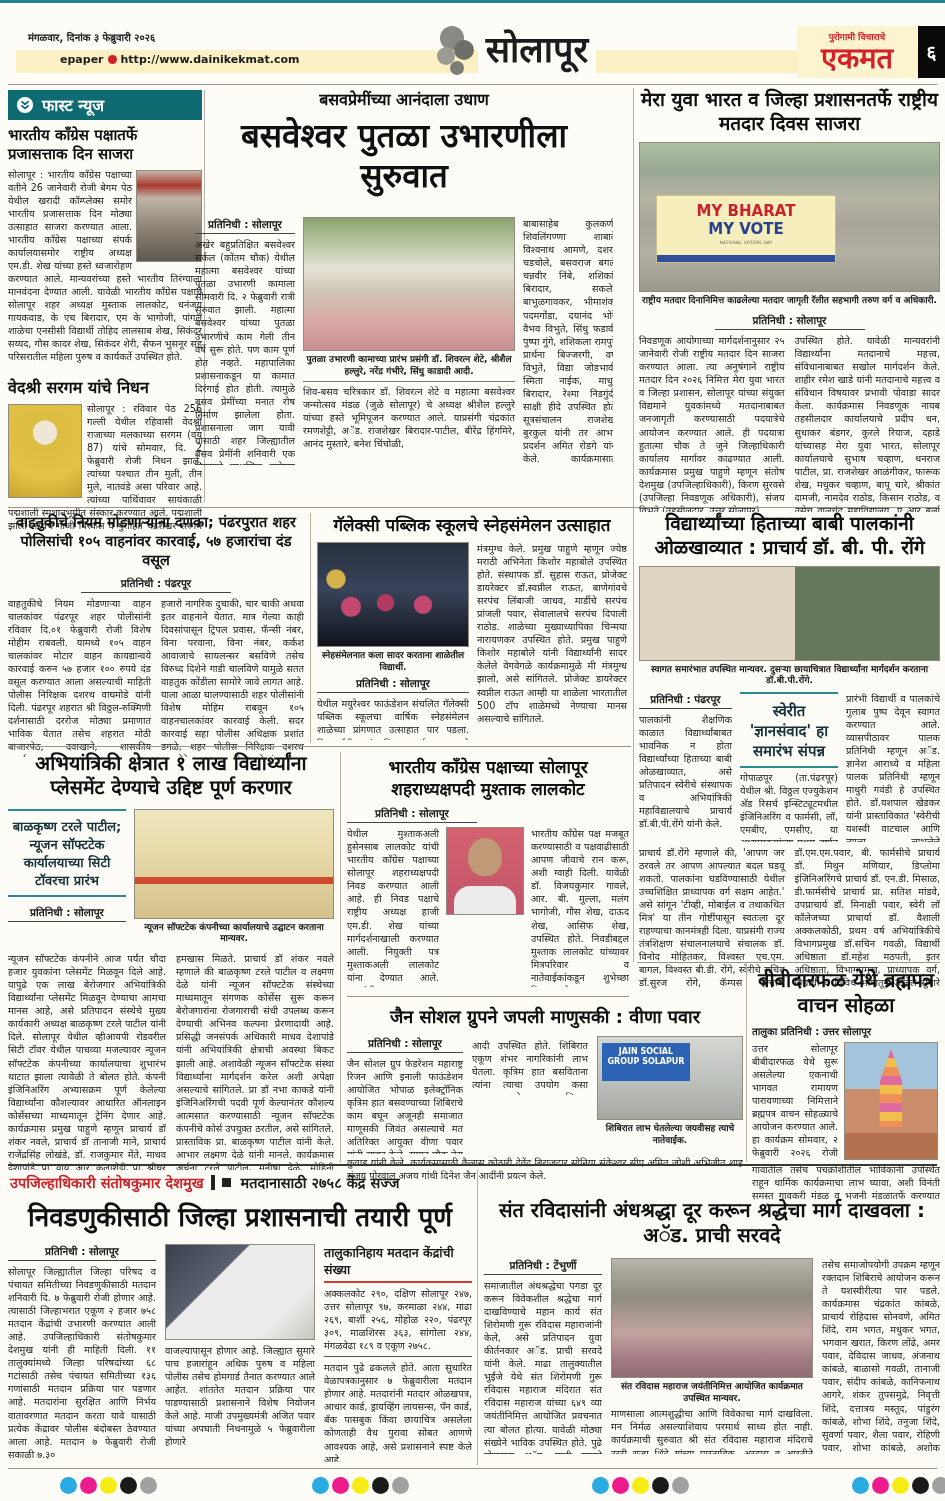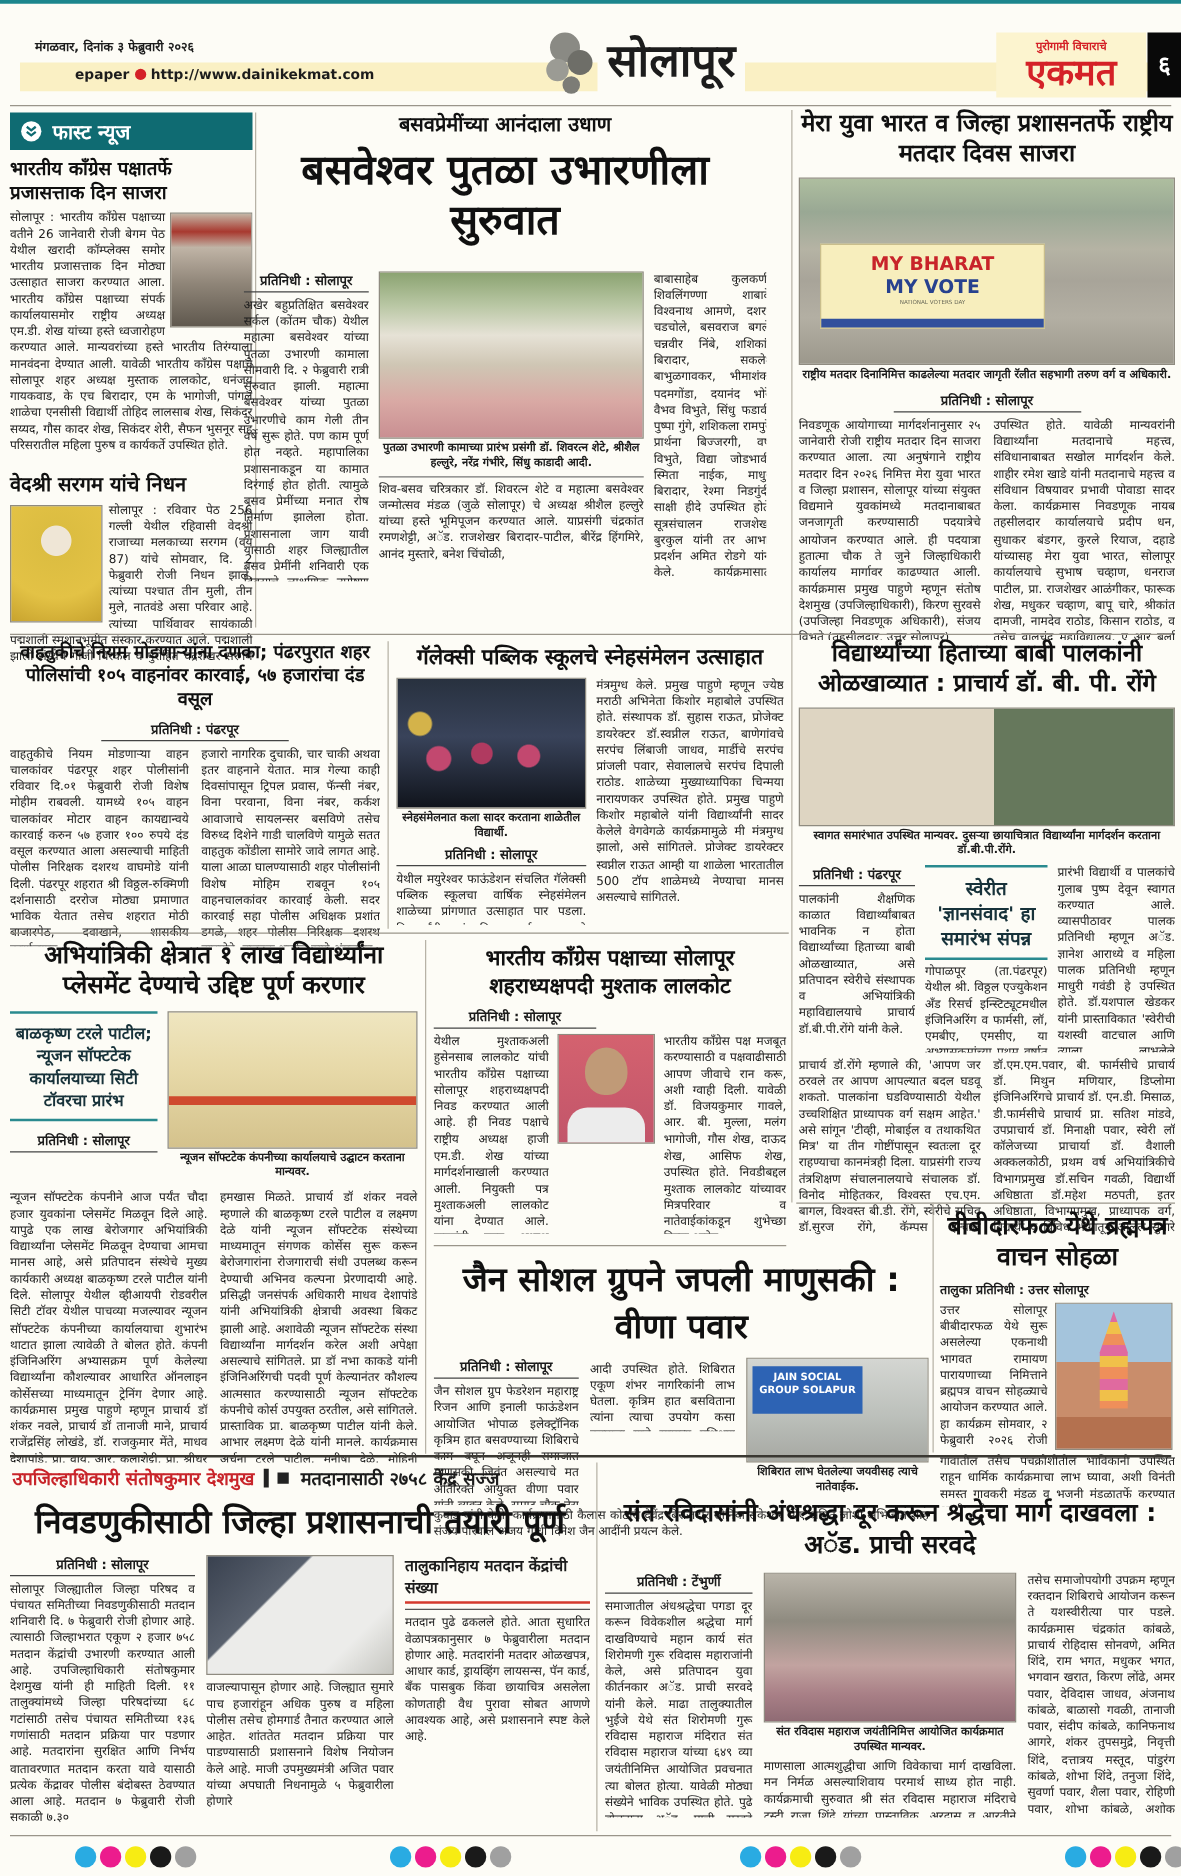--- a/index.html
+++ b/index.html
@@ -233,21 +233,21 @@
       <div class="body-text" style="width:92px;flex:none">येथील मुश्ताकअली हुसेनसाब लालकोट यांची भारतीय काँग्रेस पक्षाच्या सोलापूर शहराध्यक्षपदी निवड करण्यात आली आहे. ही निवड पक्षाचे राष्ट्रीय अध्यक्ष हाजी एम.डी. शेख यांच्या मार्गदर्शनाखाली करण्यात आली. नियुक्ती पत्र मुश्ताकअली लालकोट यांना देण्यात आले. याप्रसंगी नूतन अध्यक्ष मुस्ताक लालकोट यांनी</div>
       <div class="photo p-portrait" style="width:76px;height:86px"></div>
       <div class="body-text" style="flex:1">भारतीय काँग्रेस पक्ष मजबूत करण्यासाठी व पक्षवाढीसाठी आपण जीवाचे रान करू, अशी ग्वाही दिली. यावेळी डॉ. विजयकुमार गावले, आर. बी. मुल्ला, मलंग भागोजी, गौस शेख, दाऊद शेख, आसिफ शेख, उपस्थित होते. निवडीबद्दल मुश्ताक लालकोट यांच्यावर मित्रपरिवार व नातेवाईकांकडून शुभेच्छा दिल्या आहेत.</div>
     </div>
   </div>
 
   <div class="hrule" style="left:637px;top:962px;width:303px"></div>
   <div class="hrule" style="left:347px;top:996px;width:282px"></div>
 
   <div class="abs" style="left:347px;top:1004px;width:396px">
-    <div class="headline" style="font-size:27px">जैन सोशल ग्रुपने जपली माणुसकी : वीणा पवार</div>
+    <div class="headline" style="font-size:18px">जैन सोशल ग्रुपने जपली माणुसकी : वीणा पवार</div>
     <div style="display:flex;gap:9px;margin-top:8px;height:118px;overflow:hidden">
       <div style="width:116px;flex:none">
         <div class="byline">प्रतिनिधी : सोलापूर</div>
         <div class="body-text">जैन सोशल ग्रुप फेडरेशन महाराष्ट्र रिजन आणि इनाली फाऊंडेशन आयोजित भोपाळ इलेक्ट्रॉनिक कृत्रिम हात बसवण्याच्या शिबिराचे काम बघून अजूनही समाजात माणूसकी जिवंत असल्याचे मत अतिरिक्त आयुक्त वीणा पवार यांनी व्यक्त केले. सम्राट चौक तेरा पंथ भवन येथे झालेल्या कार्यक्रमाचे प्रमुख पाहुणे म्हणून ते बोलत होते. मंदिराचे ट्रस्टी कन्नु शाह, चेतन सुराणा, परिमल भंडारी, गौतम छाजेड, उमेश कर्णावत, भव्य शाह, पिंकी कुवाड</div>
       </div>
       <div style="width:116px;flex:none">
         <div class="body-text" style="margin-top:3px;height:56px">आदी उपस्थित होते. शिबिरात एकूण शंभर नागरिकांनी लाभ घेतला. कृत्रिम हात बसविताना त्यांना त्याचा उपयोग कसा करायचा याचे सामान्य प्रशिक्षण यावेळी देण्यात आले. प्रस्तावना चेतन सुराणा यांनी केले. आभार परिमल भंडारी यांनी मानले. सूत्र संचालन भव्या शाह, पिंकी</div>
       </div>
       <div style="flex:1">
         <div class="photo p-jain" style="width:144px;height:82px">
@@ -286,20 +286,21 @@
       <div style="width:148px;flex:none">
         <div class="byline">प्रतिनिधी : सोलापूर</div>
         <div class="body-text">सोलापूर जिल्ह्यातील जिल्हा परिषद व पंचायत समितीच्या निवडणुकीसाठी मतदान शनिवारी दि. ७ फेब्रुवारी रोजी होणार आहे. त्यासाठी जिल्हाभरात एकूण २ हजार ७५८ मतदान केंद्रांची उभारणी करण्यात आली आहे. उपजिल्हाधिकारी संतोषकुमार देशमुख यांनी ही माहिती दिली. ११ तालुक्यांमध्ये जिल्हा परिषदांच्या ६८ गटांसाठी तसेच पंचायत समितीच्या १३६ गणांसाठी मतदान प्रक्रिया पार पडणार आहे. मतदारांना सुरक्षित आणि निर्भय वातावरणात मतदान करता यावे यासाठी प्रत्येक केंद्रावर पोलीस बंदोबस्त ठेवण्यात आला आहे. मतदान ७ फेब्रुवारी रोजी सकाळी ७.३०</div>
       </div>
       <div style="width:150px;flex:none">
         <div class="photo p-evm" style="width:148px;height:94px"></div>
         <div class="body-text" style="margin-top:4px">वाजल्यापासून होणार आहे. जिल्ह्यात सुमारे पाच हजारांहून अधिक पुरुष व महिला पोलीस तसेच होमगार्ड तैनात करण्यात आले आहेत. शांततेत मतदान प्रक्रिया पार पाडण्यासाठी प्रशासनाने विशेष नियोजन केले आहे. माजी उपमुख्यमंत्री अजित पवार यांच्या अपघाती निधनामुळे ५ फेब्रुवारीला होणारे</div>
       </div>
       <div style="flex:1">
         <div class="subhead-red">तालुकानिहाय मतदान केंद्रांची संख्या</div>
+        <div class="body-text">अक्कलकोट २९०, दक्षिण सोलापूर २४७, उत्तर सोलापूर ९७, करमाळा २४४, माढा २६९, बार्शी २५६, मोहोळ २२०, पंढरपूर ३०९, माळशिरस ३६३, सांगोला २४४, मंगळवेढा १८९ व एकूण २७५८.</div>
         <div style="border-top:1px solid #555;margin:4px 0"></div>
         <div class="body-text">मतदान पुढे ढकलले होते. आता सुधारित वेळापत्रकानुसार ७ फेब्रुवारीला मतदान होणार आहे. मतदारांनी मतदार ओळखपत्र, आधार कार्ड, ड्रायव्हिंग लायसन्स, पॅन कार्ड, बँक पासबुक किंवा छायाचित्र असलेला कोणताही वैध पुरावा सोबत आणणे आवश्यक आहे, असे प्रशासनाने स्पष्ट केले आहे.</div>
       </div>
     </div>
   </div>
   <div class="vrule" style="left:477px;top:1170px;height:295px"></div>
 
   <div class="abs" style="left:484px;top:1198px;width:456px">
     <div class="headline" style="font-size:20px;line-height:1.25">संत रविदासांनी अंधश्रद्धा दूर करून श्रद्धेचा मार्ग दाखवला : अॅड. प्राची सरवदे</div>
     <div style="display:flex;gap:9px;margin-top:10px;height:196px;overflow:hidden">

